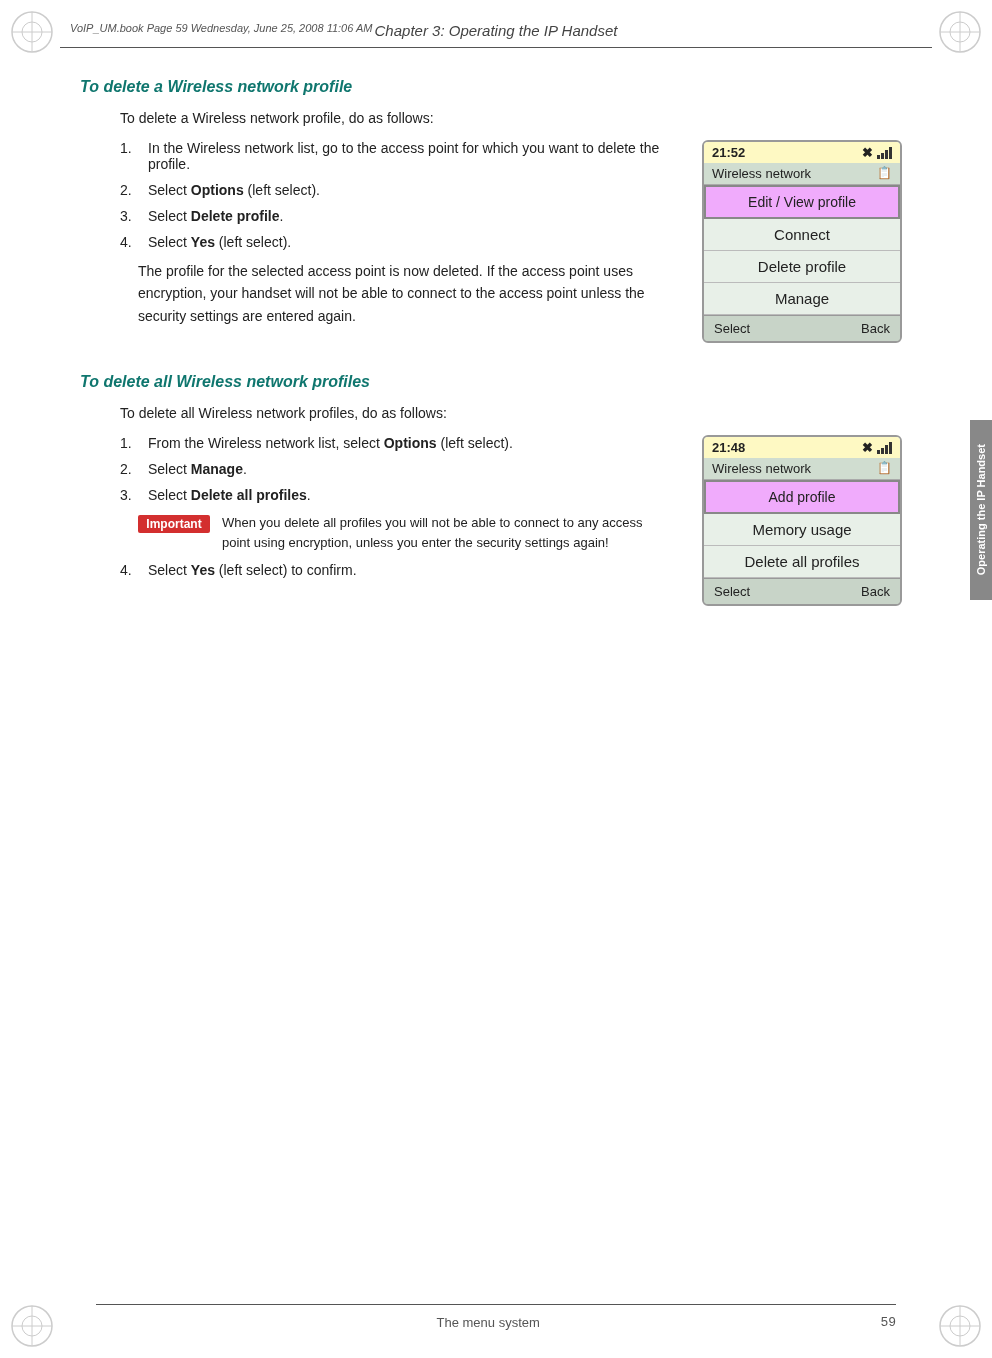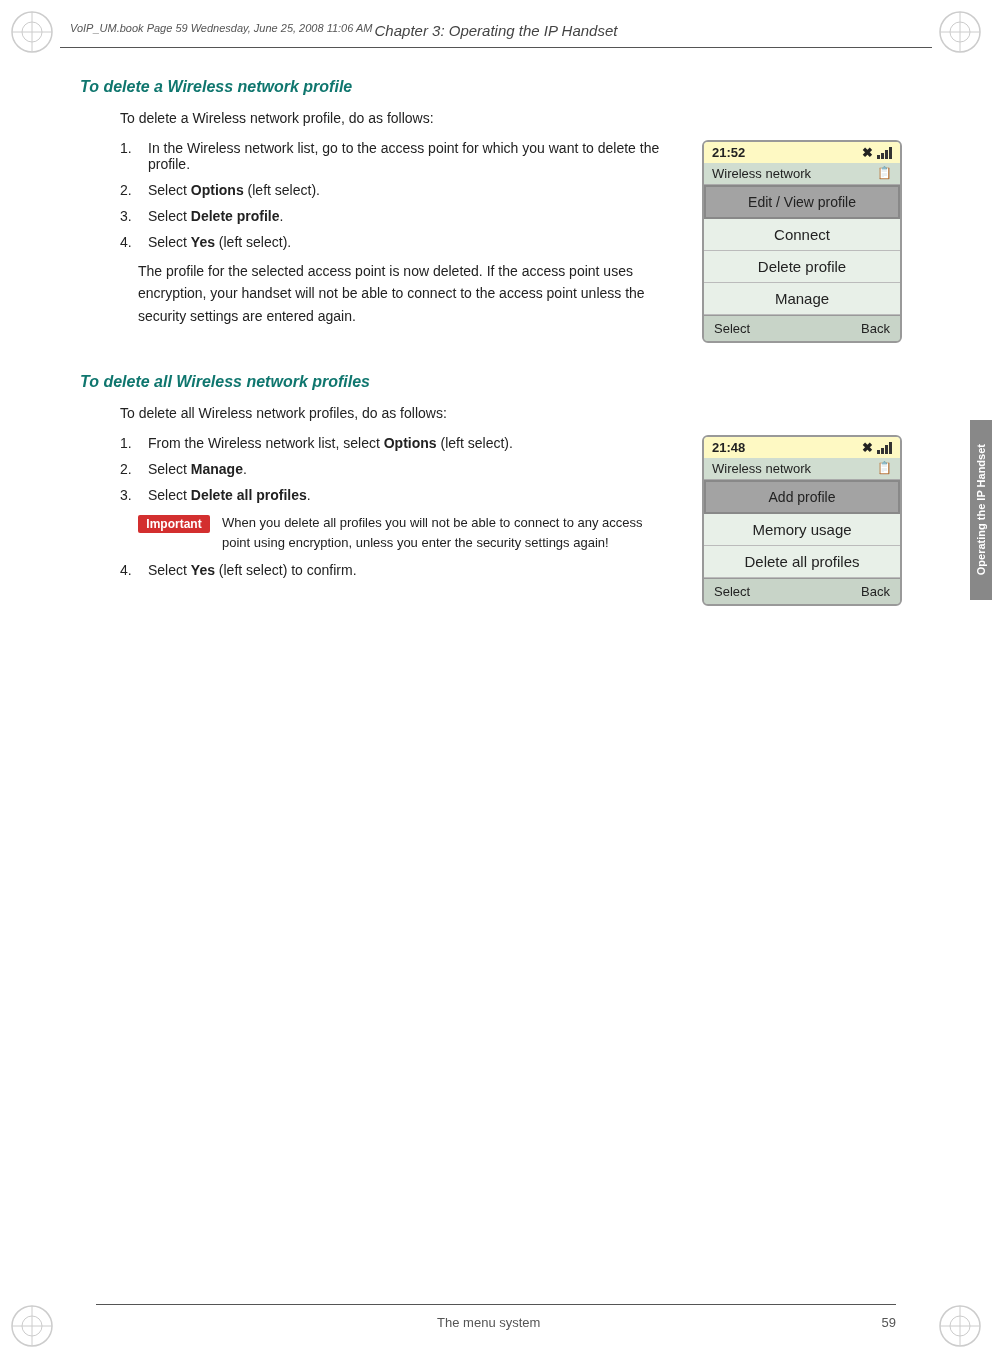--- a/index.html
+++ b/index.html
@@ -185,21 +185,21 @@
       justify-content: space-between;
       padding: 3px 8px;
     }
     .phone-menu-item {
       padding: 7px 10px;
       font-size: 14px;
       border-bottom: 1px solid #bbb;
       background: #e8f0e8;
     }
     .phone-menu-item.selected {
-      background: #a3a3a3;
+      background: #f0abfc;
       border: 2px solid #888;
       font-weight: normal;
     }
     .phone-menu-item.plain {
       background: #e8f0e8;
       text-align: center;
       font-size: 15px;
     }
     .phone-bottom-bar {
       display: flex;
@@ -229,20 +229,21 @@
       font-size: 13px;
       color: #555;
     }
     .footer-left {
       flex: 1;
       text-align: center;
     }
     .footer-right {
       font-size: 13px;
       color: #555;
+      font-family: Liberation Mono, monospace;
     }
 
     
     .book-info {
       position: absolute;
       top: 22px;
       left: 70px;
       font-size: 11px;
       color: #555;
       font-style: italic;

